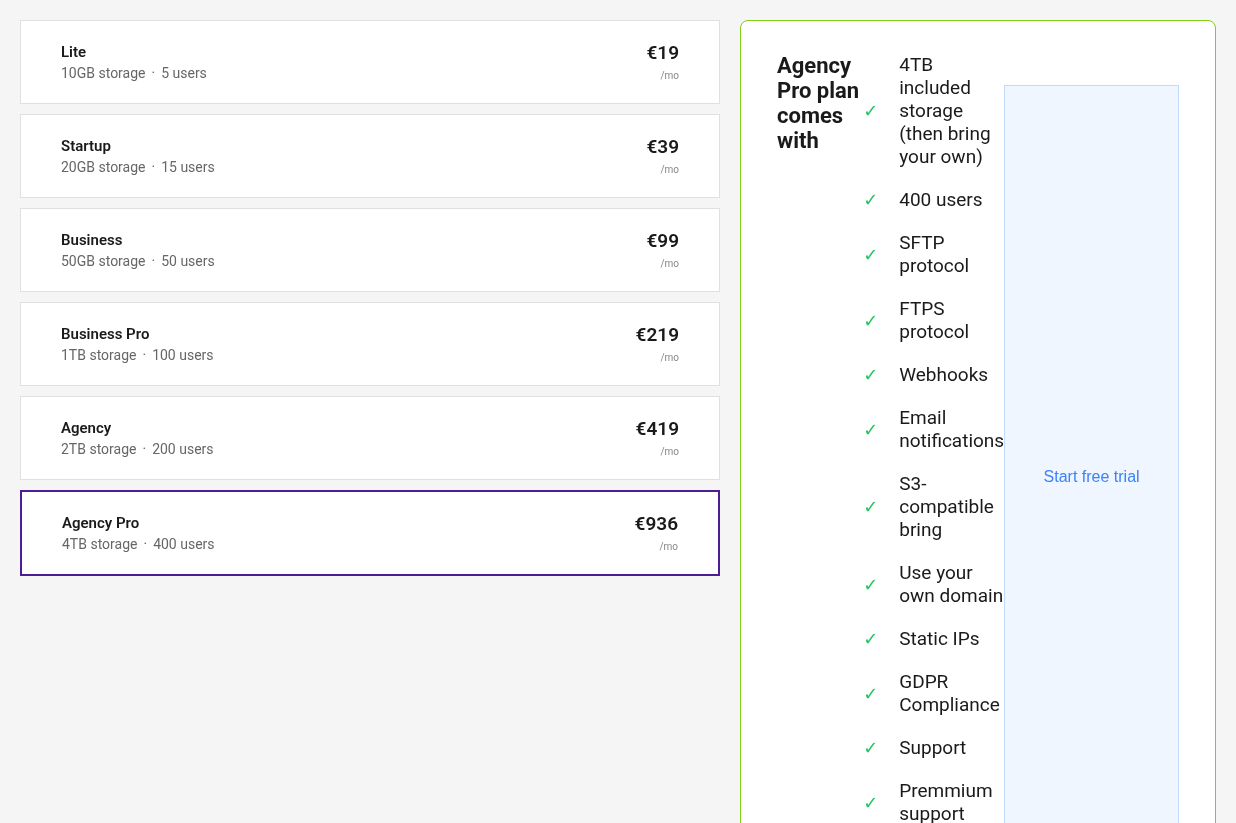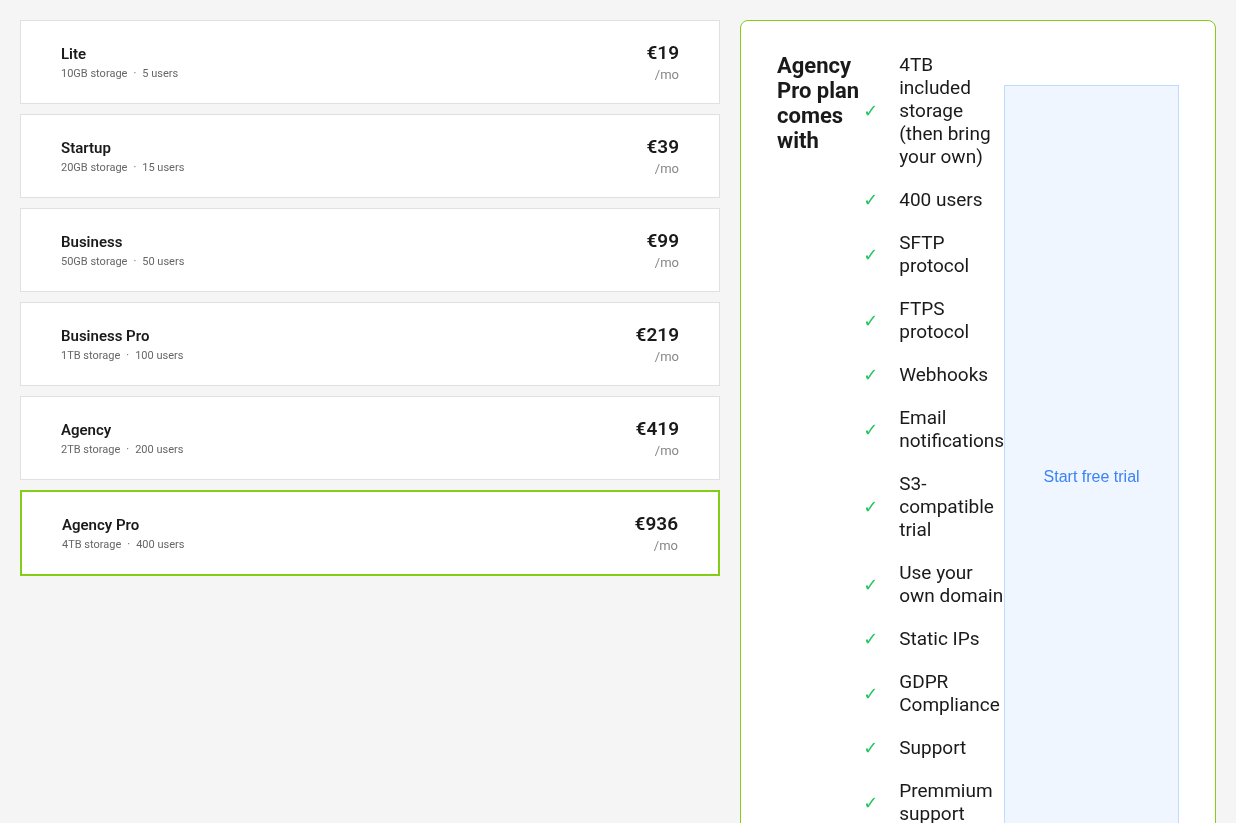--- a/index.html
+++ b/index.html
@@ -38,49 +38,49 @@
       border-radius: 0;
       padding: 20px 40px;
       display: flex;
       justify-content: space-between;
       align-items: center;
       cursor: pointer;
       transition: border-color 0.2s;
     }
 
     .plan-card.selected {
-      border: 2px solid #84cc16;
+      border: 2px solid #4c1d95;
       background: #fff;
     }
 
     .plan-name {
       font-size: 15px;
       font-weight: 600;
       color: #1a1a1a;
       margin-bottom: 4px;
     }
 
     .plan-details {
-      font-size: 11px;
+      font-size: 14px;
       color: #666;
     }
 
     .plan-price {
       text-align: right;
     }
 
     .plan-price-amount {
       font-size: 19px;
       font-weight: 600;
       color: #1a1a1a;
       display: block;
     }
 
     .plan-price-period {
-      font-size: 13px;
+      font-size: 10px;
       color: #888;
     }
 
     .features-column {
       flex: 1;
       background: #fff;
       border: 1px solid #84cc16;
       border-radius: 8px;
       padding: 32px 36px;
       display: flex;
@@ -241,21 +241,21 @@
         <li class="feature-item" style="list-style: none;">
       <span class="check-icon">✓</span>
       <span class="feature-text">Webhooks</span>
     </li>
         <li class="feature-item" style="list-style: none;">
       <span class="check-icon">✓</span>
       <span class="feature-text">Email notifications</span>
     </li>
         <li class="feature-item" style="list-style: none;">
       <span class="check-icon">✓</span>
-      <span class="feature-text">S3-compatible trial</span>
+      <span class="feature-text">S3-compatible bring</span>
     </li>
         <li class="feature-item" style="list-style: none;">
       <span class="check-icon">✓</span>
       <span class="feature-text">Use your own domain</span>
     </li>
         <li class="feature-item" style="list-style: none;">
       <span class="check-icon">✓</span>
       <span class="feature-text">Static IPs</span>
     </li>
         <li class="feature-item" style="list-style: none;">

